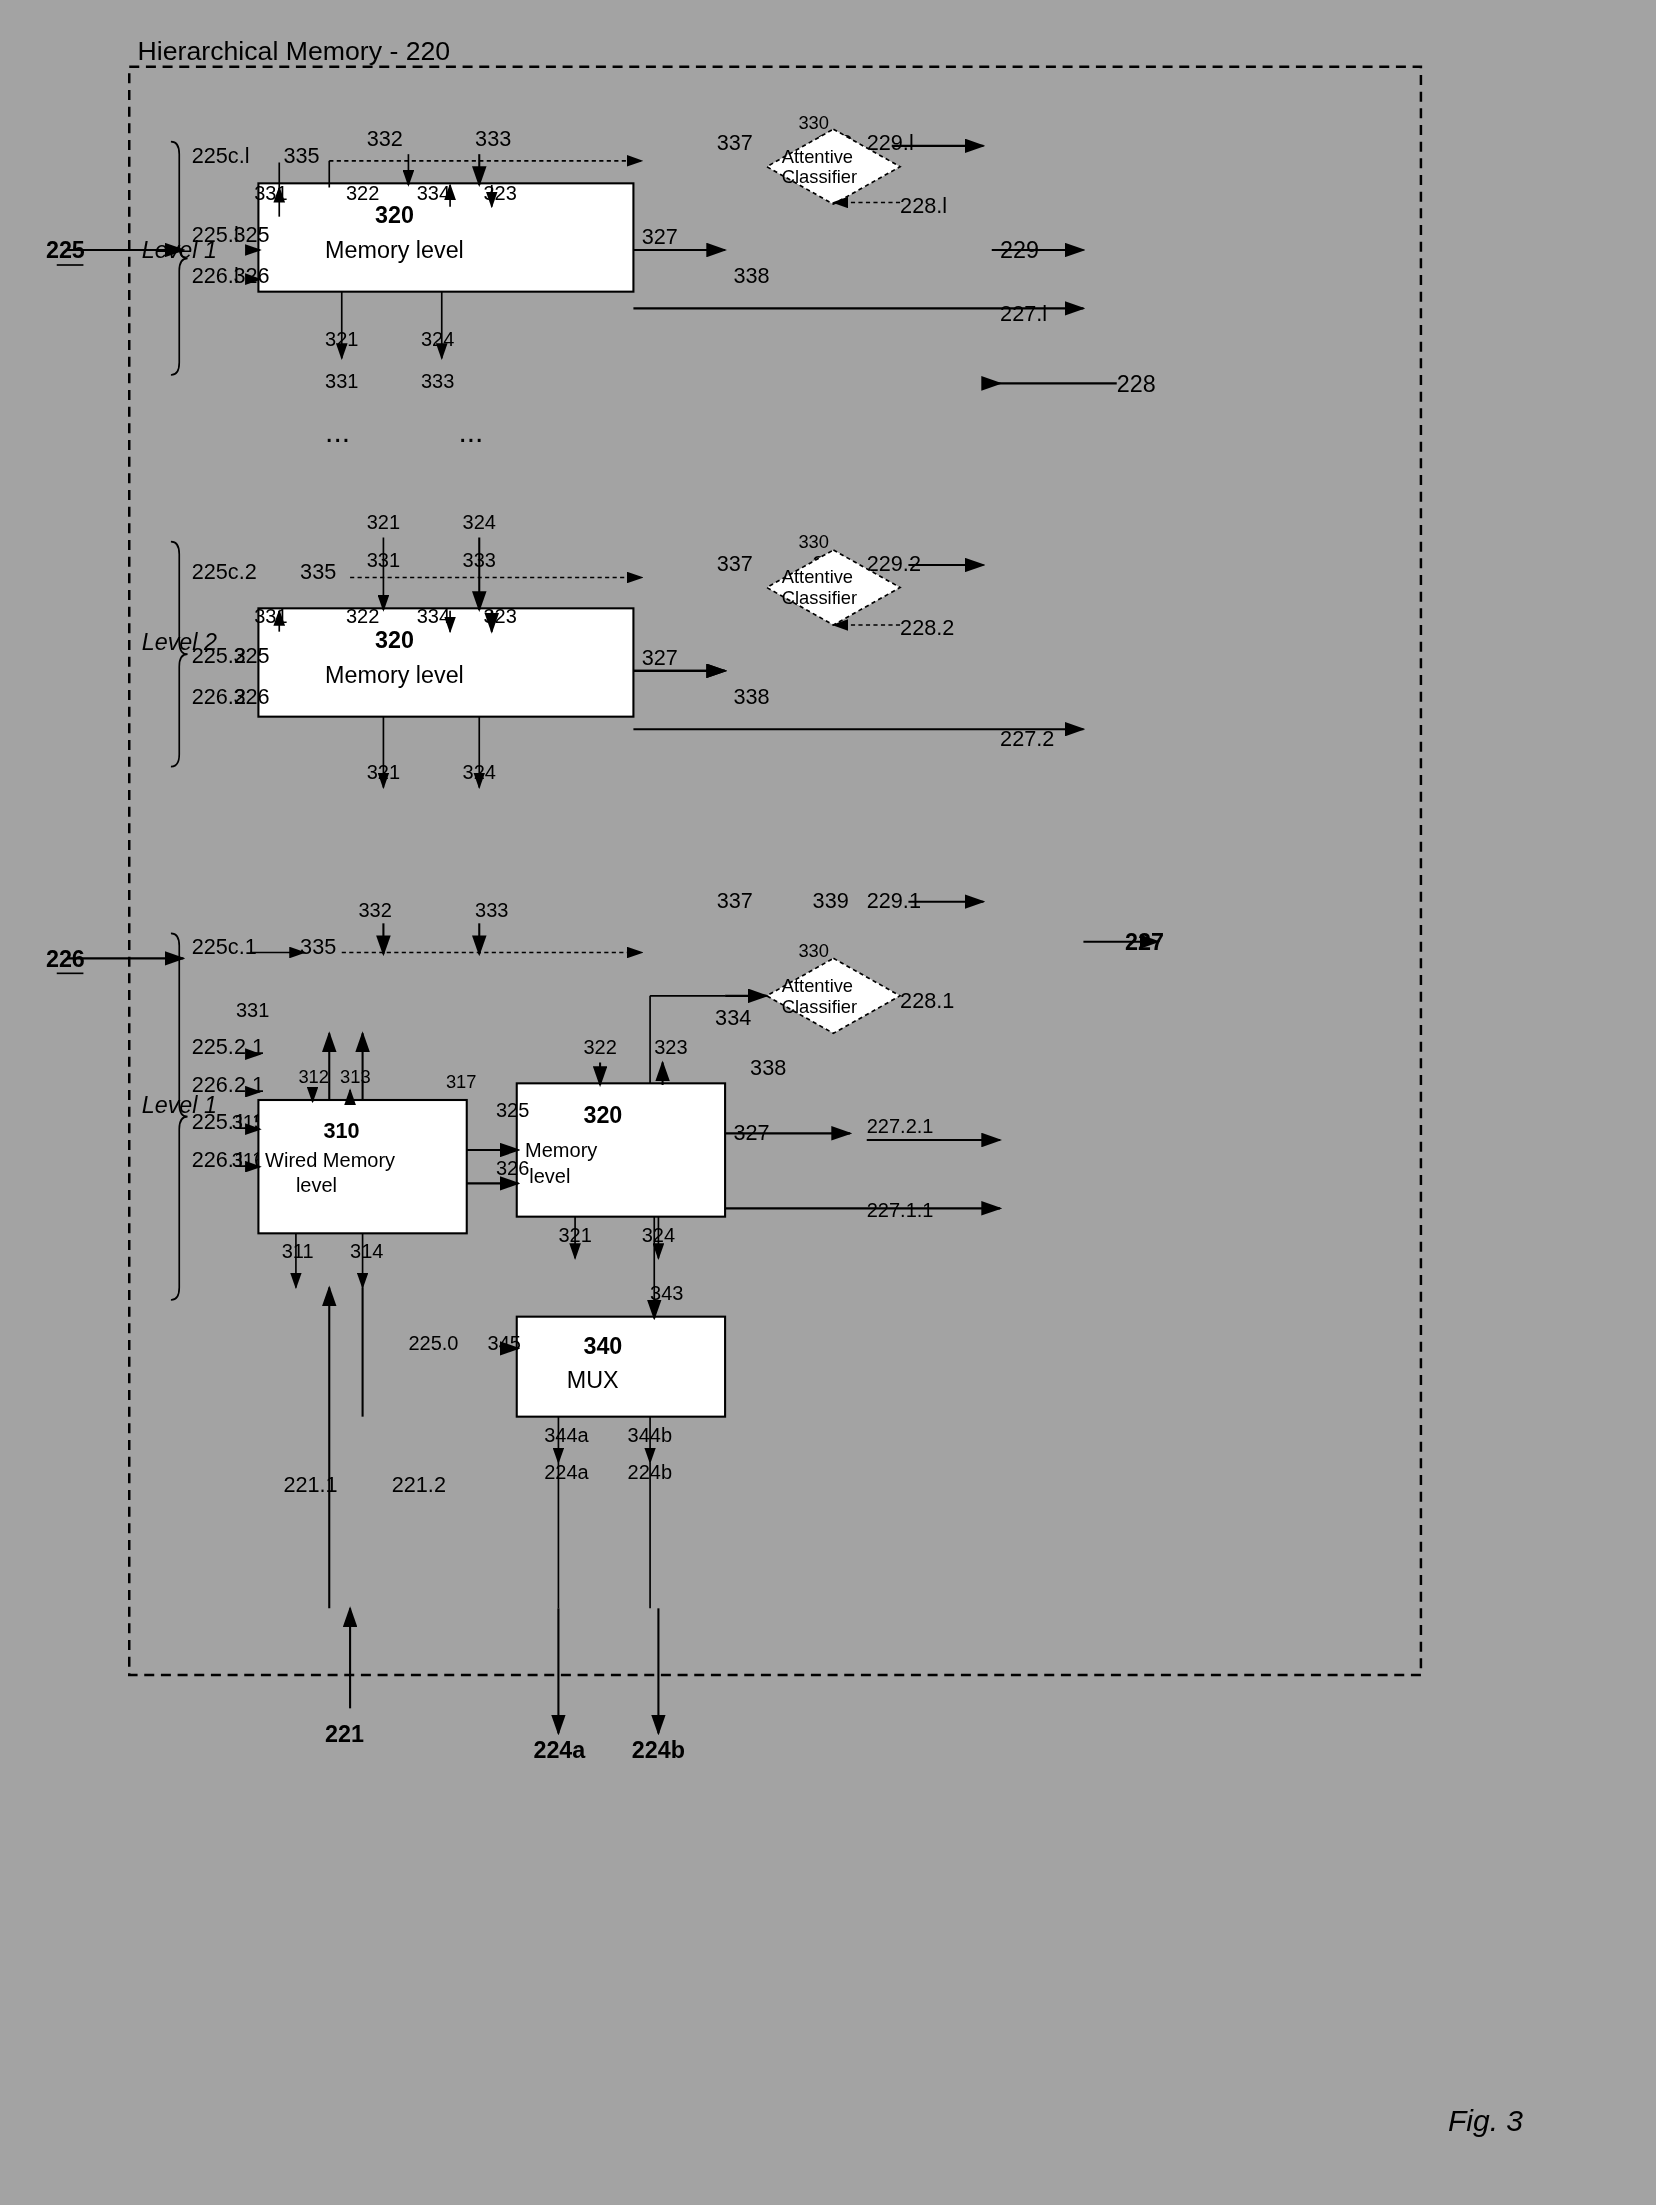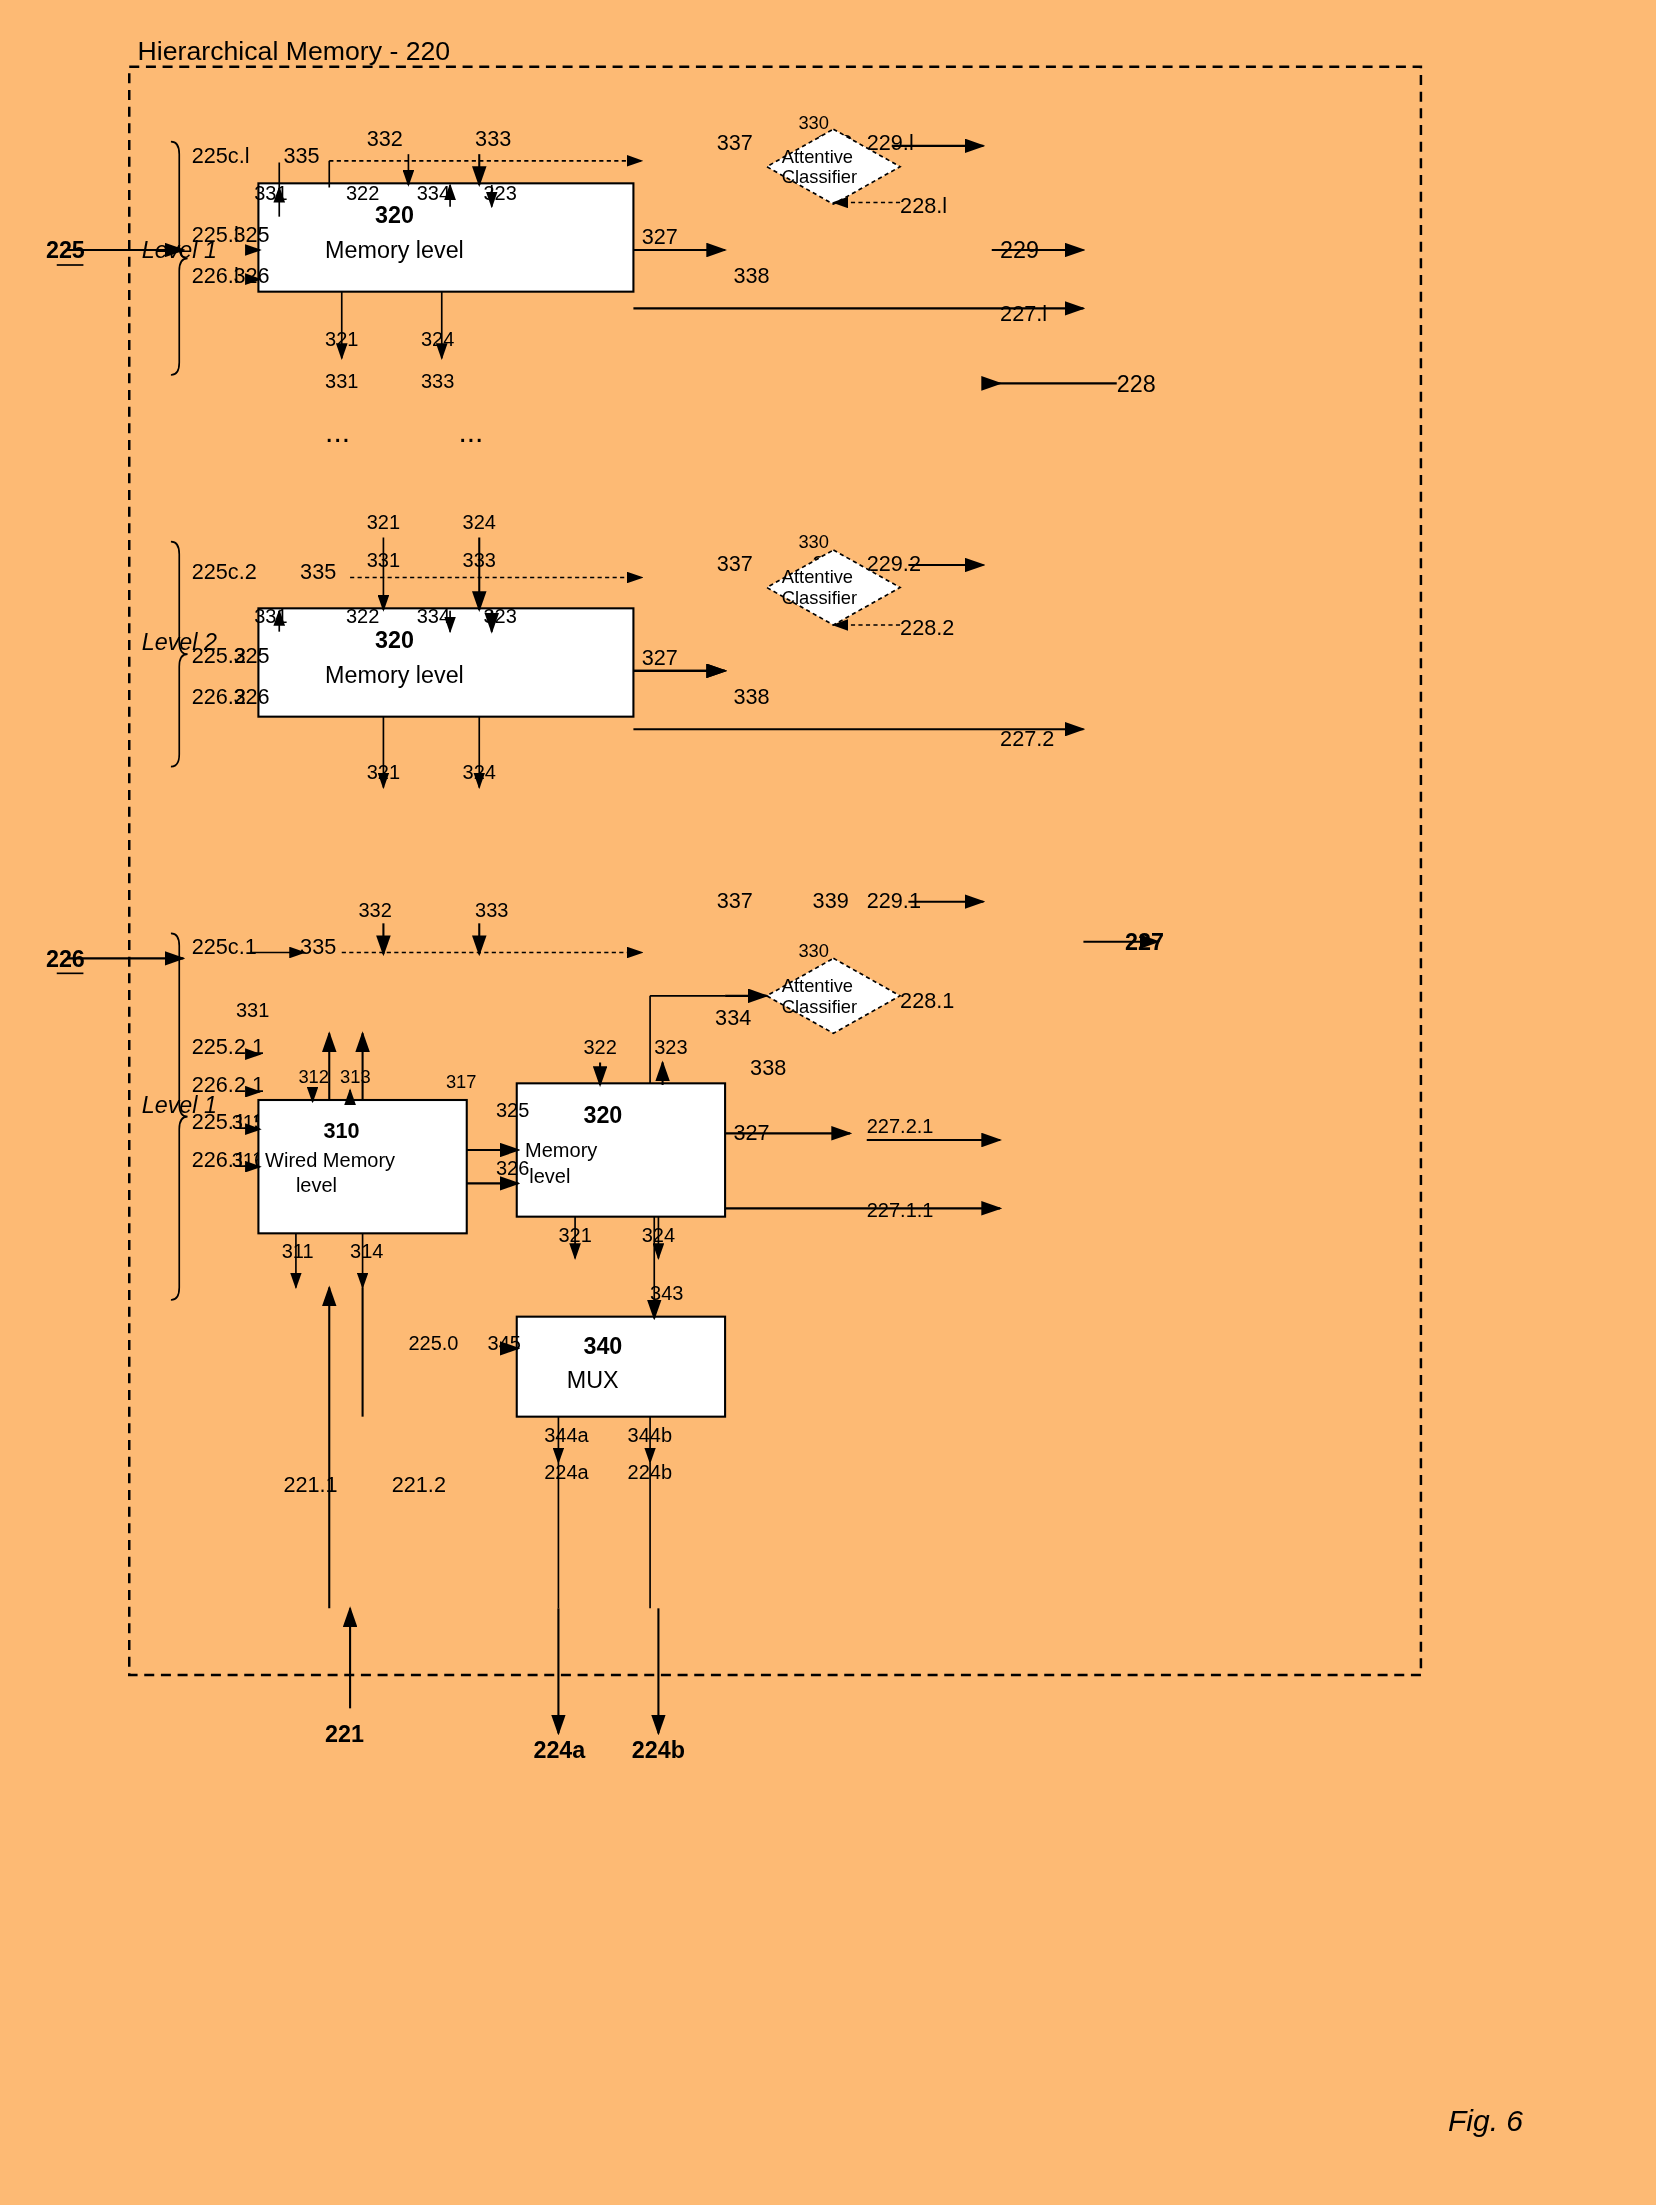--- a/index.html
+++ b/index.html
@@ -8,21 +8,21 @@
       font-family: Arial, sans-serif;
       width: 1656px;
       height: 2205px;
       position: relative;
       overflow: hidden;
     }
     .page {
       width: 1656px;
       height: 2205px;
       position: relative;
-      background: #fdba74;
+      background: #a3a3a3;
     }
     svg {
       position: absolute;
       top: 0;
       left: 0;
       width: 1656px;
       height: 2205px;
     }
     .fig-label {
       position: absolute;
@@ -343,15 +343,15 @@
   <line x1="780" y1="1755" x2="780" y2="1930" stroke="black" stroke-width="2"></line>
 
   <line x1="300" y1="1143" x2="365" y2="1143" stroke="black" stroke-width="2" marker-end="url(#arrow)"></line>
 
   <line x1="300" y1="1265" x2="312" y2="1265" stroke="black" stroke-width="2" marker-end="url(#arrow)"></line>
   <line x1="300" y1="1310" x2="312" y2="1310" stroke="black" stroke-width="2" marker-end="url(#arrow)"></line>
   <line x1="300" y1="1355" x2="312" y2="1355" stroke="black" stroke-width="2" marker-end="url(#arrow)"></line>
   <line x1="300" y1="1400" x2="312" y2="1400" stroke="black" stroke-width="2" marker-end="url(#arrow)"></line>
 </svg>
 
-<div class="fig-label">Fig. 6</div>
+<div class="fig-label">Fig. 3</div>
 </div>
 
 
 </body></html>

